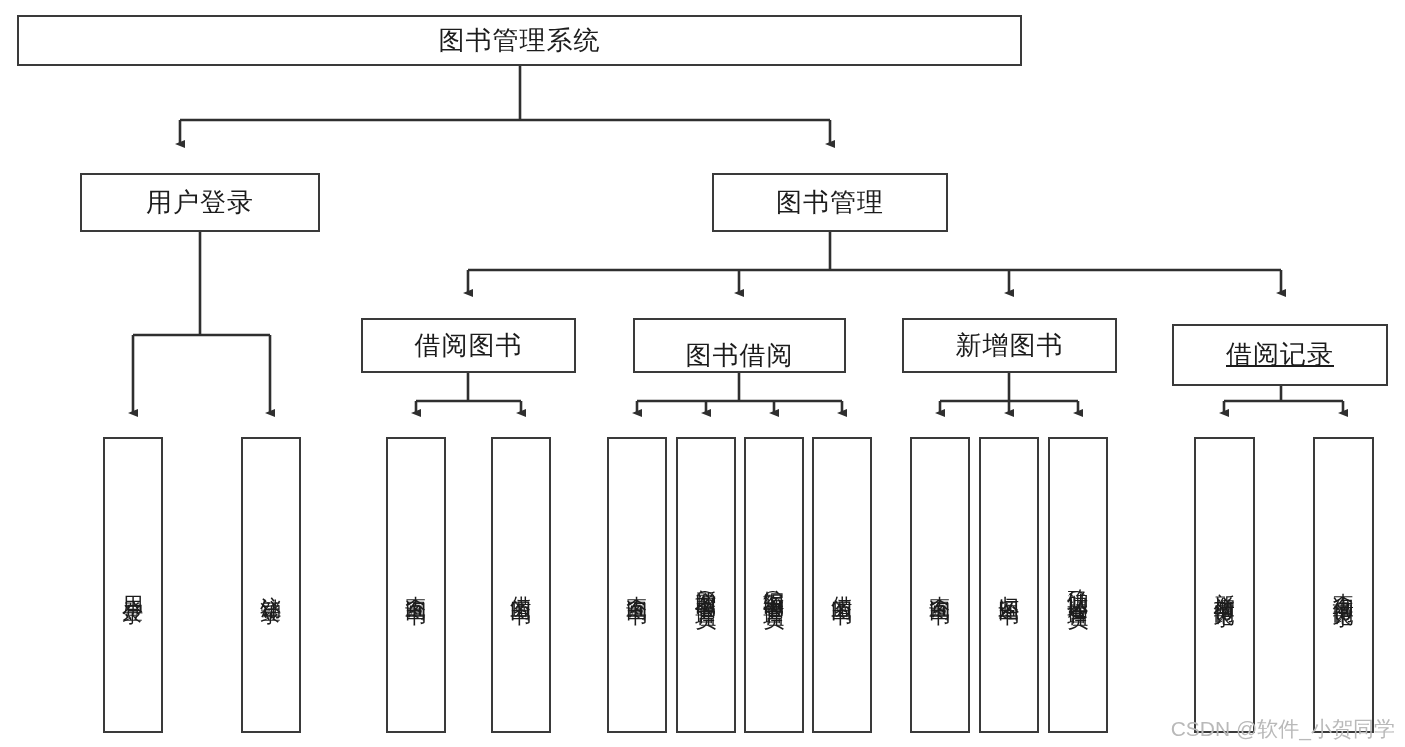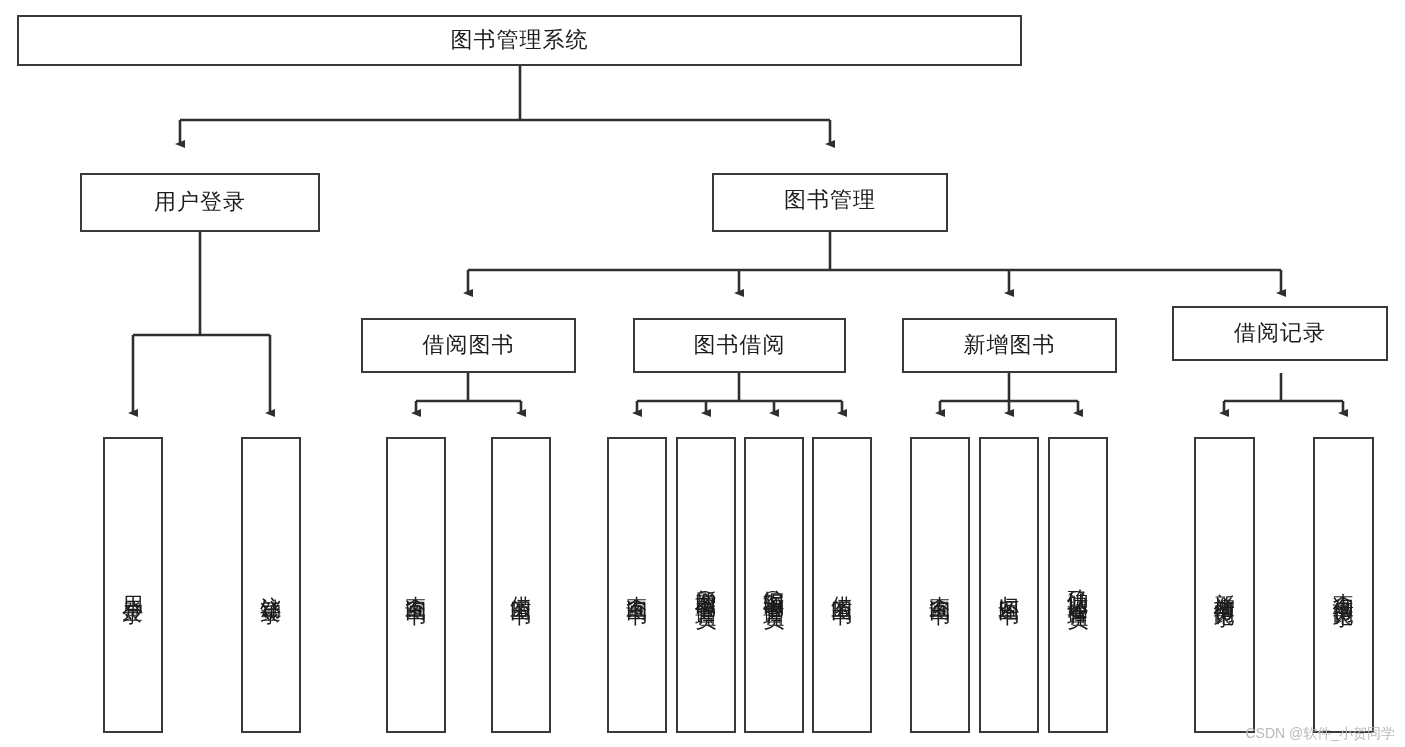--- a/index.html
+++ b/index.html
@@ -31,21 +31,21 @@
     box-sizing: border-box;
     background: #ffffff;
     border: 2px solid #3a3a3a;
     display: flex;
     align-items: center;
     justify-content: center;
     color: #1c1c1c;
     z-index: 2;
   }
   .node.horizontal {
-    font-size: 22px;
+    font-size: 26px;
     letter-spacing: 1px;
     line-height: 1.2;
   }
   .node.vertical {
     writing-mode: vertical-rl;
     text-orientation: upright;
     font-size: 21px;
     line-height: 1.22;
     letter-spacing: 3px;
     padding: 4px 0;
@@ -58,21 +58,21 @@
     text-align: center;
   }
   .node.vertical .node-label {
     writing-mode: vertical-rl;
     text-orientation: upright;
   }
   #watermark {
     position: absolute;
     right: 10px;
     bottom: 4px;
-    font-size: 14px;
+    font-size: 21px;
     color: #b9b9b9;
     white-space: nowrap;
     z-index: 3;
     font-family: "Liberation Sans", "DejaVu Sans", sans-serif;
   }
 </style>
 </head>
 <body>
 
 <div id="diagram-root">
@@ -127,34 +127,34 @@
     </g>
   </svg>
 
   <div class="node horizontal" style="left:17px; top:15px; width:1005px; height:51px;">
     <span class="node-label">图书管理系统</span>
   </div>
 
   <div class="node horizontal" style="left:80px; top:173px; width:240px; height:59px;">
     <span class="node-label">用户登录</span>
   </div>
-  <div class="node horizontal" style="left:712px; top:173px; width:236px; height:59px;font-family:Liberation Mono, monospace;">
+  <div class="node horizontal" style="left:712px; top:173px; width:236px; height:59px;">
     <span class="node-label">图书管理</span>
   </div>
 
   <div class="node horizontal" style="left:361px; top:318px; width:215px; height:55px;">
     <span class="node-label">借阅图书</span>
   </div>
-  <div class="node horizontal" style="left:633px; top:318px; width:213px; height:55px;">
+  <div class="node horizontal" style="left:633px; top:318px; width:213px; height:55px;align-items:flex-end;">
     <span class="node-label">图书借阅</span>
   </div>
   <div class="node horizontal" style="left:902px; top:318px; width:215px; height:55px;">
     <span class="node-label">新增图书</span>
   </div>
-  <div class="node horizontal" style="left:1172px; top:306px; width:216px; height:55px;">
+  <div class="node horizontal" style="left:1172px; top:324px; width:216px; height:62px;text-decoration:underline;">
     <span class="node-label">借阅记录</span>
   </div>
 
   <div class="node vertical" style="left:103px; top:437px; width:60px; height:296px;">
     <span class="node-label">用户登录</span>
   </div>
   <div class="node vertical" style="left:241px; top:437px; width:60px; height:296px;">
     <span class="node-label">注销登录</span>
   </div>
 

